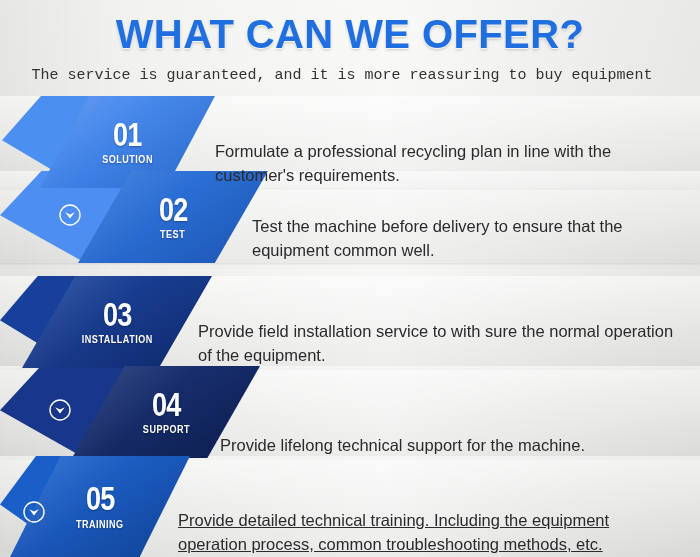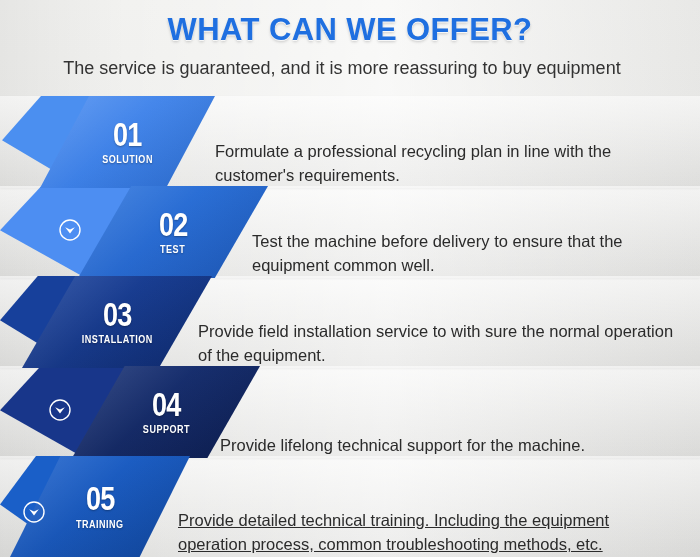--- a/index.html
+++ b/index.html
@@ -30,32 +30,32 @@
   .header {
     position: absolute;
     top: 0; left: 0; right: 0;
     height: 96px;
     text-align: center;
     z-index: 5;
   }
   .title {
     margin: 0;
     padding-top: 12px;
-    font-size: 31px;
+    font-size: 40px;
     font-weight: bold;
     letter-spacing: 0.4px;
     color: #1f6fe0;
     text-shadow: 0 1px 0 rgba(255,255,255,0.8), 0 2px 3px rgba(0,0,0,0.18);
     font-family: "Liberation Sans", sans-serif;
   }
   .subtitle {
     margin: 10px 16px 0 0;
-    font-size: 18px;
+    font-size: 15px;
     color: #333333;
-    font-family: Liberation Sans, sans-serif;
+    font-family: Liberation Mono, monospace;
   }
 
   
   .rows {
     position: absolute;
     top: 96px;
     left: 0;
     width: 700px;
     height: 461px;
   }
@@ -184,21 +184,21 @@
         <div class="tag-inner">
           <span class="num">01</span>
           <span class="lbl">SOLUTION</span>
         </div>
       </div>
       <div class="desc" style="left:215px; width:470px;">
         <p>Formulate a professional recycling plan in line with the customer's requirements.</p>
       </div>
     </div>
 
-    <div class="row r2" style="top:90px;">
+    <div class="row r2" style="top:75px;">
       <div class="row-band"></div>
       <div class="fold" style="left:0px; width:138px;"></div>
       <div class="chev" style="left:58px; top:32px;">
         <svg width="24" height="24" viewBox="0 0 24 24" aria-hidden="true">
           <circle cx="12" cy="12" r="10" fill="none" stroke="#ffffff" stroke-width="1.4"></circle>
           <path d="M7.2 9.2 L12 15.4 L16.8 9.2 L12 11.6 Z" fill="#ffffff"></path>
         </svg>
       </div>
       <div class="tag" style="left:78px; width:190px;">
         <div class="tag-sheen"></div>

